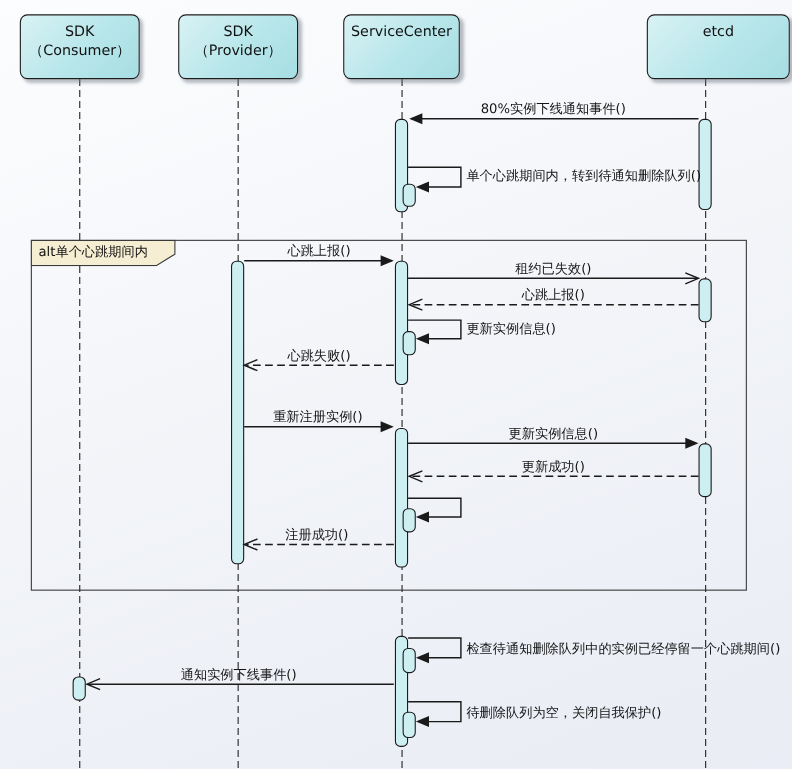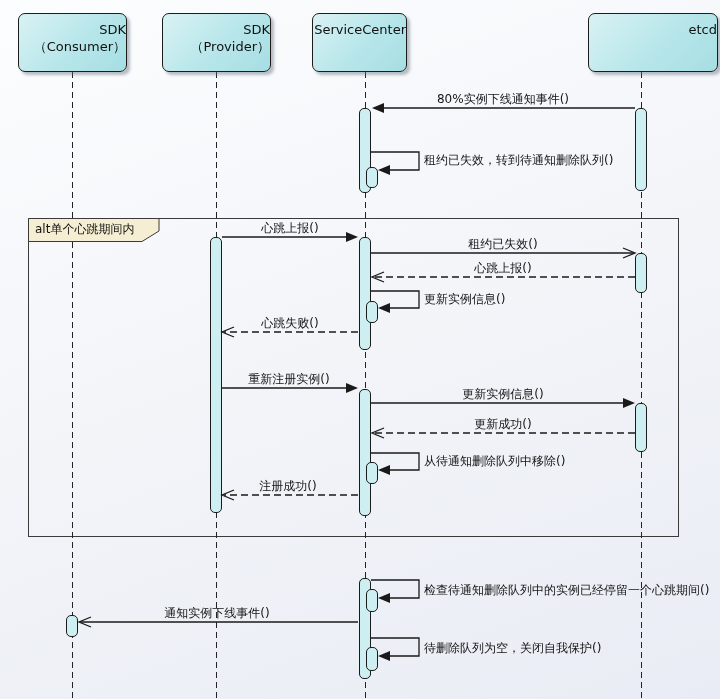--- a/index.html
+++ b/index.html
@@ -13,21 +13,21 @@
     position:absolute;top:72px;height:627px;width:1px;
     background:repeating-linear-gradient(to bottom,#222 0 6px,transparent 6px 10px);
     z-index:2;
   }
   
   .actor{
     position:absolute;top:13px;height:59px;box-sizing:border-box;
     border:1.5px solid #1c1c1c;border-radius:7px;
     background:linear-gradient(135deg,#d9f2f4 0%,#b7e6ea 55%,#a6dee3 100%);
     box-shadow:3px 3px 3px rgba(100,110,125,.45);
-    text-align:right;font-size:13px;color:#111;padding-top:7px;line-height:17px;
+    text-align:center;font-size:13px;color:#111;padding-top:7px;line-height:17px;
     z-index:6;
   }
   
   .alt-frame{
     position:absolute;left:28px;top:218px;width:651px;height:319px;
     border:1px solid #3a3a3a;box-sizing:border-box;z-index:1;
   }
   .alt-label{
     position:absolute;left:28px;top:218px;width:132px;height:24px;z-index:6;
   }
@@ -153,51 +153,50 @@
       <polyline points="91,617 79,622 91,627"></polyline>
     </g>
 
     <g>
       <path d="M371,638 H419 V656 H381"></path>
       <polygon points="378,656 390,651 390,661"></polygon>
     </g>
   </svg>
 
   <div class="msg-label center" style="left:503px;top:92px">80%实例下线通知事件()</div>
-  <div class="msg-label" style="left:424px;top:153px">租约已失效，转到待通知删除队列()</div>
+  <div class="msg-label" style="left:424px;top:153px">单个心跳期间内，转到待通知删除队列()</div>
   <div class="msg-label center" style="left:290px;top:221px">心跳上报()</div>
   <div class="msg-label center" style="left:503px;top:237px">租约已失效()</div>
   <div class="msg-label center" style="left:503px;top:261px">心跳上报()</div>
   <div class="msg-label" style="left:424px;top:292px">更新实例信息()</div>
   <div class="msg-label center" style="left:290px;top:316px">心跳失败()</div>
   <div class="msg-label center" style="left:289px;top:372px">重新注册实例()</div>
   <div class="msg-label center" style="left:503px;top:387px">更新实例信息()</div>
   <div class="msg-label center" style="left:503px;top:417px">更新成功()</div>
-  <div class="msg-label" style="left:424px;top:454px">从待通知删除队列中移除()</div>
   <div class="msg-label center" style="left:288px;top:479px">注册成功()</div>
   <div class="msg-label" style="left:424px;top:583px">检查待通知删除队列中的实例已经停留一个心跳期间()</div>
   <div class="msg-label center" style="left:217px;top:606px">通知实例下线事件()</div>
   <div class="msg-label" style="left:424px;top:641px">待删除队列为空，关闭自我保护()</div>
 
   <div class="alt-label">
     <svg width="132" height="24">
       <path d="M0.5,0.5 H131 V13 L114,23.5 H0.5 Z" fill="#f5eed2" stroke="#3a3a3a" stroke-width="1"></path>
     </svg>
     <span class="alt-text"><span>alt</span><span>单个心跳期间内</span></span>
   </div>
 
   <div class="actor" style="left:18px;width:109px">
     <div>SDK</div>
     <div>（Consumer）</div>
   </div>
   <div class="actor" style="left:162px;width:109px">
     <div>SDK</div>
     <div>（Provider）</div>
   </div>
-  <div class="actor" style="left:312px;width:95px">
+  <div class="actor" style="left:312px;width:106px">
     <div>ServiceCenter</div>
     <div></div>
   </div>
   <div class="actor" style="left:588px;width:130px">
     <div>etcd</div>
     <div></div>
   </div>
 
 </div>
 

